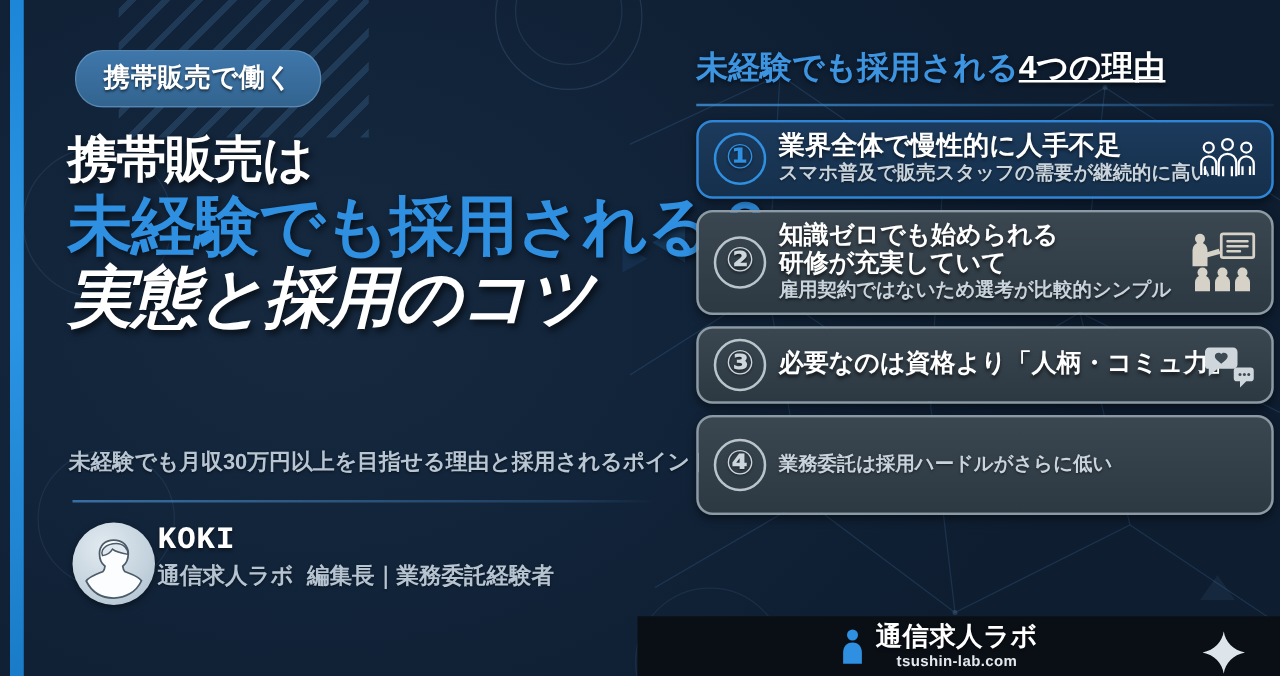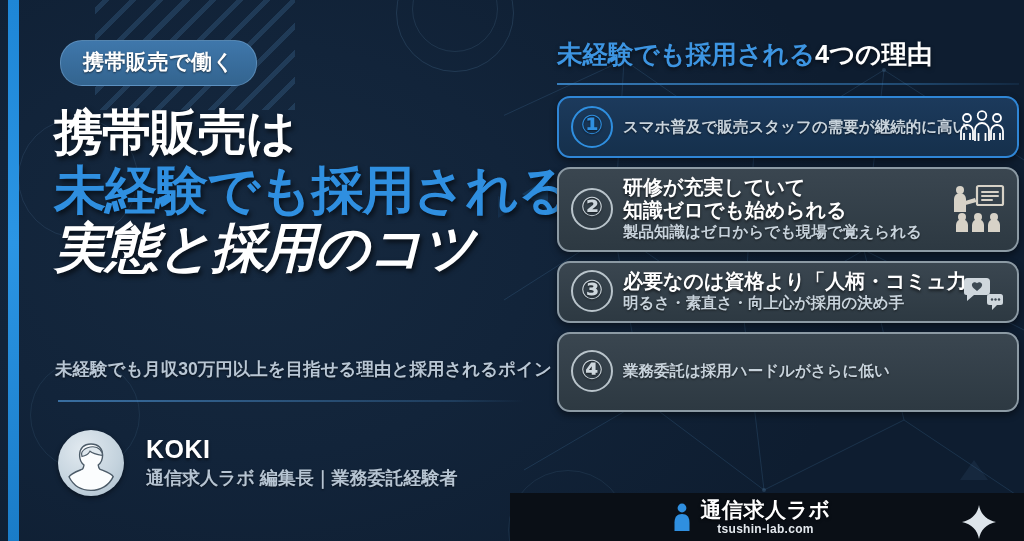--- a/index.html
+++ b/index.html
@@ -62,41 +62,41 @@
     text-shadow:0 1px 2px rgba(0,0,0,.55);
     white-space:nowrap;
   }
 
   .headline{
     position:absolute;left:54px;top:108px;width:500px;
   }
   .hl{
     margin:0;white-space:nowrap;font-weight:700;line-height:1.02;
   }
-  .hl-1{font-size:49px;color:#ffffff;letter-spacing:-1px;
+  .hl-1{font-size:40px;color:#ffffff;letter-spacing:-1px;
         text-shadow:2px 3px 5px rgba(0,0,0,.65);}
   .hl-2{font-size:52px;color:#2f8fe0;letter-spacing:-1px;margin-top:6px;
         text-shadow:2px 3px 5px rgba(0,0,0,.62);}
   .hl-3{font-size:53px;color:#ffffff;letter-spacing:-1px;margin-top:4px;
         text-shadow:2px 3px 5px rgba(0,0,0,.65);font-style:italic;}
 
   .subline{
     position:absolute;left:55px;top:357px;width:500px;
     color:#b8c6d4;font-size:17.5px;font-weight:700;white-space:nowrap;
     text-shadow:0 1px 2px rgba(0,0,0,.6);
   }
 
   .divider{
     position:absolute;left:58px;top:400px;width:466px;height:2px;
     background:linear-gradient(90deg,rgba(70,135,195,.75) 0%,rgba(70,135,195,.25) 85%,rgba(70,135,195,0) 100%);
   }
 
   .author{
     position:absolute;left:58px;top:418px;width:470px;height:90px;
-    display:flex;align-items:center;gap:22px;
+    display:flex;gap:2px;font-family:Liberation Mono, monospace;
   }
   .avatar{
     width:66px;height:66px;border-radius:50%;flex:0 0 auto;
     background:radial-gradient(circle at 38% 30%,#e2eaf0 0%,#c3d2dd 60%,#a9bcca 100%);
     position:relative;overflow:hidden;
     box-shadow:0 2px 5px rgba(0,0,0,.45);
   }
   .author-text{display:flex;flex-direction:column;gap:2px;}
   .author-name{
     color:#ffffff;font-size:25px;font-weight:700;letter-spacing:.5px;
@@ -109,21 +109,21 @@
 
   
   .right-col{position:absolute;left:548px;top:0;width:476px;height:541px;}
 
   .panel-title{
     position:absolute;left:9px;top:42px;width:462px;
     font-size:25.5px;font-weight:700;white-space:nowrap;
     text-shadow:0 2px 4px rgba(0,0,0,.6);line-height:1;
   }
   .pt-blue{color:#3d95e2;}
-  .pt-white{color:#ffffff;}
+  .pt-white{color:#ffffff;text-decoration:underline;}
   .panel-rule{
     position:absolute;left:9px;top:83px;width:462px;height:2px;
     background:linear-gradient(90deg,rgba(60,140,210,.85) 0%,rgba(60,140,210,.45) 70%,rgba(60,140,210,.1) 100%);
   }
 
   .cards{position:absolute;left:9px;top:96px;width:462px;}
 
   .card{
     position:relative;
     border-radius:13px;
@@ -255,20 +255,21 @@
     <div class="panel-title">
       <span class="pt-blue">未経験でも採用される</span><span class="pt-white">4つの理由</span>
     </div>
     <div class="panel-rule"></div>
 
     <div class="cards">
 
       <div class="card accent">
         <div class="num">①</div>
         <div class="card-body">
+          <div class="card-title">業界全体で慢性的に人手不足</div>
           <div class="card-sub">スマホ普及で販売スタッフの需要が継続的に高い</div>
         </div>
         <div class="card-icon">
           <svg width="46" height="34" viewBox="0 0 46 34">
             <g fill="none" stroke="#ffffff" stroke-width="1.8">
               <circle cx="8" cy="8" r="4"></circle>
               <path d="M2 30v-9a6 6 0 0 1 12 0v9"></path>
               <path d="M5 30v-7M11 30v-7"></path>
               <circle cx="23" cy="5.5" r="4.3"></circle>
               <path d="M16 31v-11a7 7 0 0 1 14 0v11"></path>
@@ -277,23 +278,23 @@
               <path d="M32 30v-9a6 6 0 0 1 12 0v9"></path>
               <path d="M35 30v-7M41 30v-7"></path>
             </g>
           </svg>
         </div>
       </div>
 
       <div class="card plain" style="min-height:83px;">
         <div class="num">②</div>
         <div class="card-body">
+          <div class="card-title small">知識ゼロでも始められる</div>
           <div class="card-title small">研修が充実していて</div>
-          <div class="card-title small">知識ゼロでも始められる</div>
-          <div class="card-sub">製品知識はゼロからでも現場で覚えられる</div>
+          <div class="card-sub">雇用契約ではないため選考が比較的シンプル</div>
         </div>
         <div class="card-icon">
           <svg width="56" height="50" viewBox="0 0 56 50">
             <g fill="#d7d2c7">
               <circle cx="11" cy="6" r="4"></circle>
               <path d="M5 28V15a6 6 0 0 1 12 0v13z"></path>
               <path d="M16 17l10-3 1.5 4-11 3z"></path>
             </g>
             <rect x="28" y="2" width="26" height="19" rx="1.5" fill="none" stroke="#d7d2c7" stroke-width="2.2"></rect>
             <g stroke="#d7d2c7" stroke-width="2" stroke-linecap="round">
@@ -308,21 +309,20 @@
                 <path d="M39 48v-7a6 6 0 0 1 12 0v7z"></path>
             </g>
           </svg>
         </div>
       </div>
 
       <div class="card plain">
         <div class="num">③</div>
         <div class="card-body">
           <div class="card-title small">必要なのは資格より「人柄・コミュ力」</div>
-          <div class="card-sub">明るさ・素直さ・向上心が採用の決め手</div>
         </div>
         <div class="card-icon" style="align-self:flex-end;padding-bottom:2px;">
           <svg width="44" height="34" viewBox="0 0 44 34">
             <path d="M3 4.5A3.5 3.5 0 0 1 6.5 1h19A3.5 3.5 0 0 1 29 4.5v10a3.5 3.5 0 0 1-3.5 3.5H13l-7 6v-6h-.5A2.5 2.5 0 0 1 3 15.5z" fill="#cfd7dd"></path>
             <path d="M16 6.2c-1.3-1.6-4-1.3-4.9.6-.7 1.5.2 3.2 1.6 4.4l3.3 2.8 3.3-2.8c1.4-1.2 2.3-2.9 1.6-4.4-.9-1.9-3.6-2.2-4.9-.6z" fill="#3e4a54"></path>
             <path d="M26 19.5A2.5 2.5 0 0 1 28.5 17h11A2.5 2.5 0 0 1 42 19.5v6a2.5 2.5 0 0 1-2.5 2.5H36l-5 5v-5h-2.5A2.5 2.5 0 0 1 26 25.5z" fill="#cfd7dd"></path>
             <g fill="#3e4a54">
               <circle cx="31" cy="22.5" r="1.2"></circle>
                 <circle cx="34.5" cy="22.5" r="1.2"></circle>
                 <circle cx="38" cy="22.5" r="1.2"></circle>

